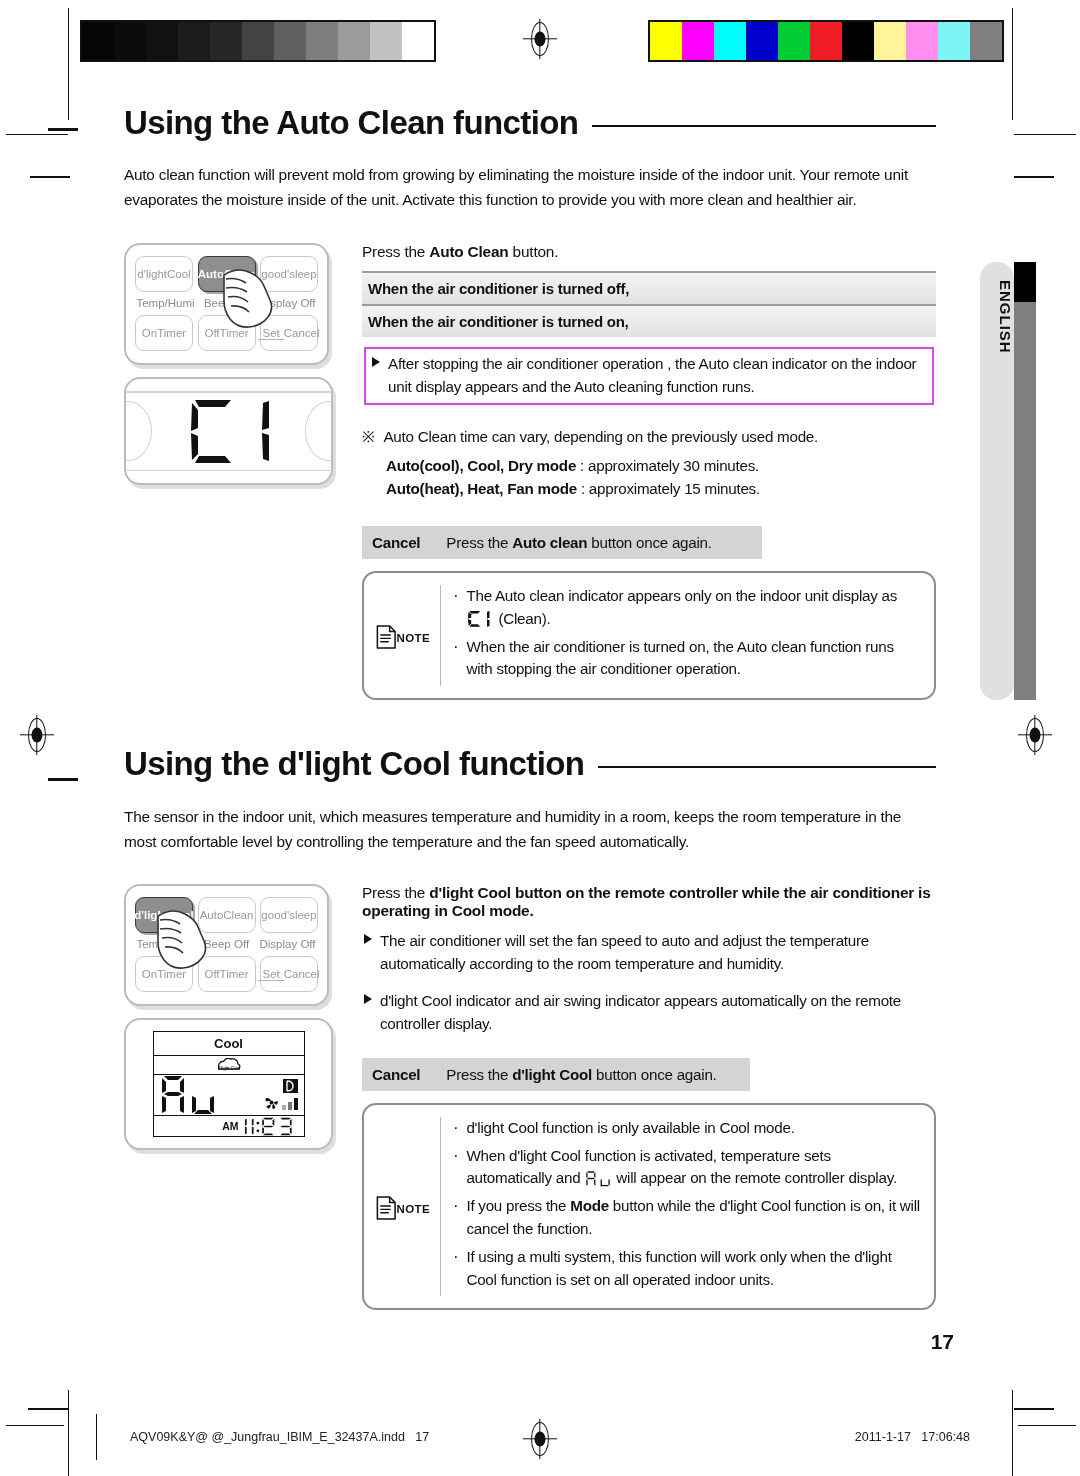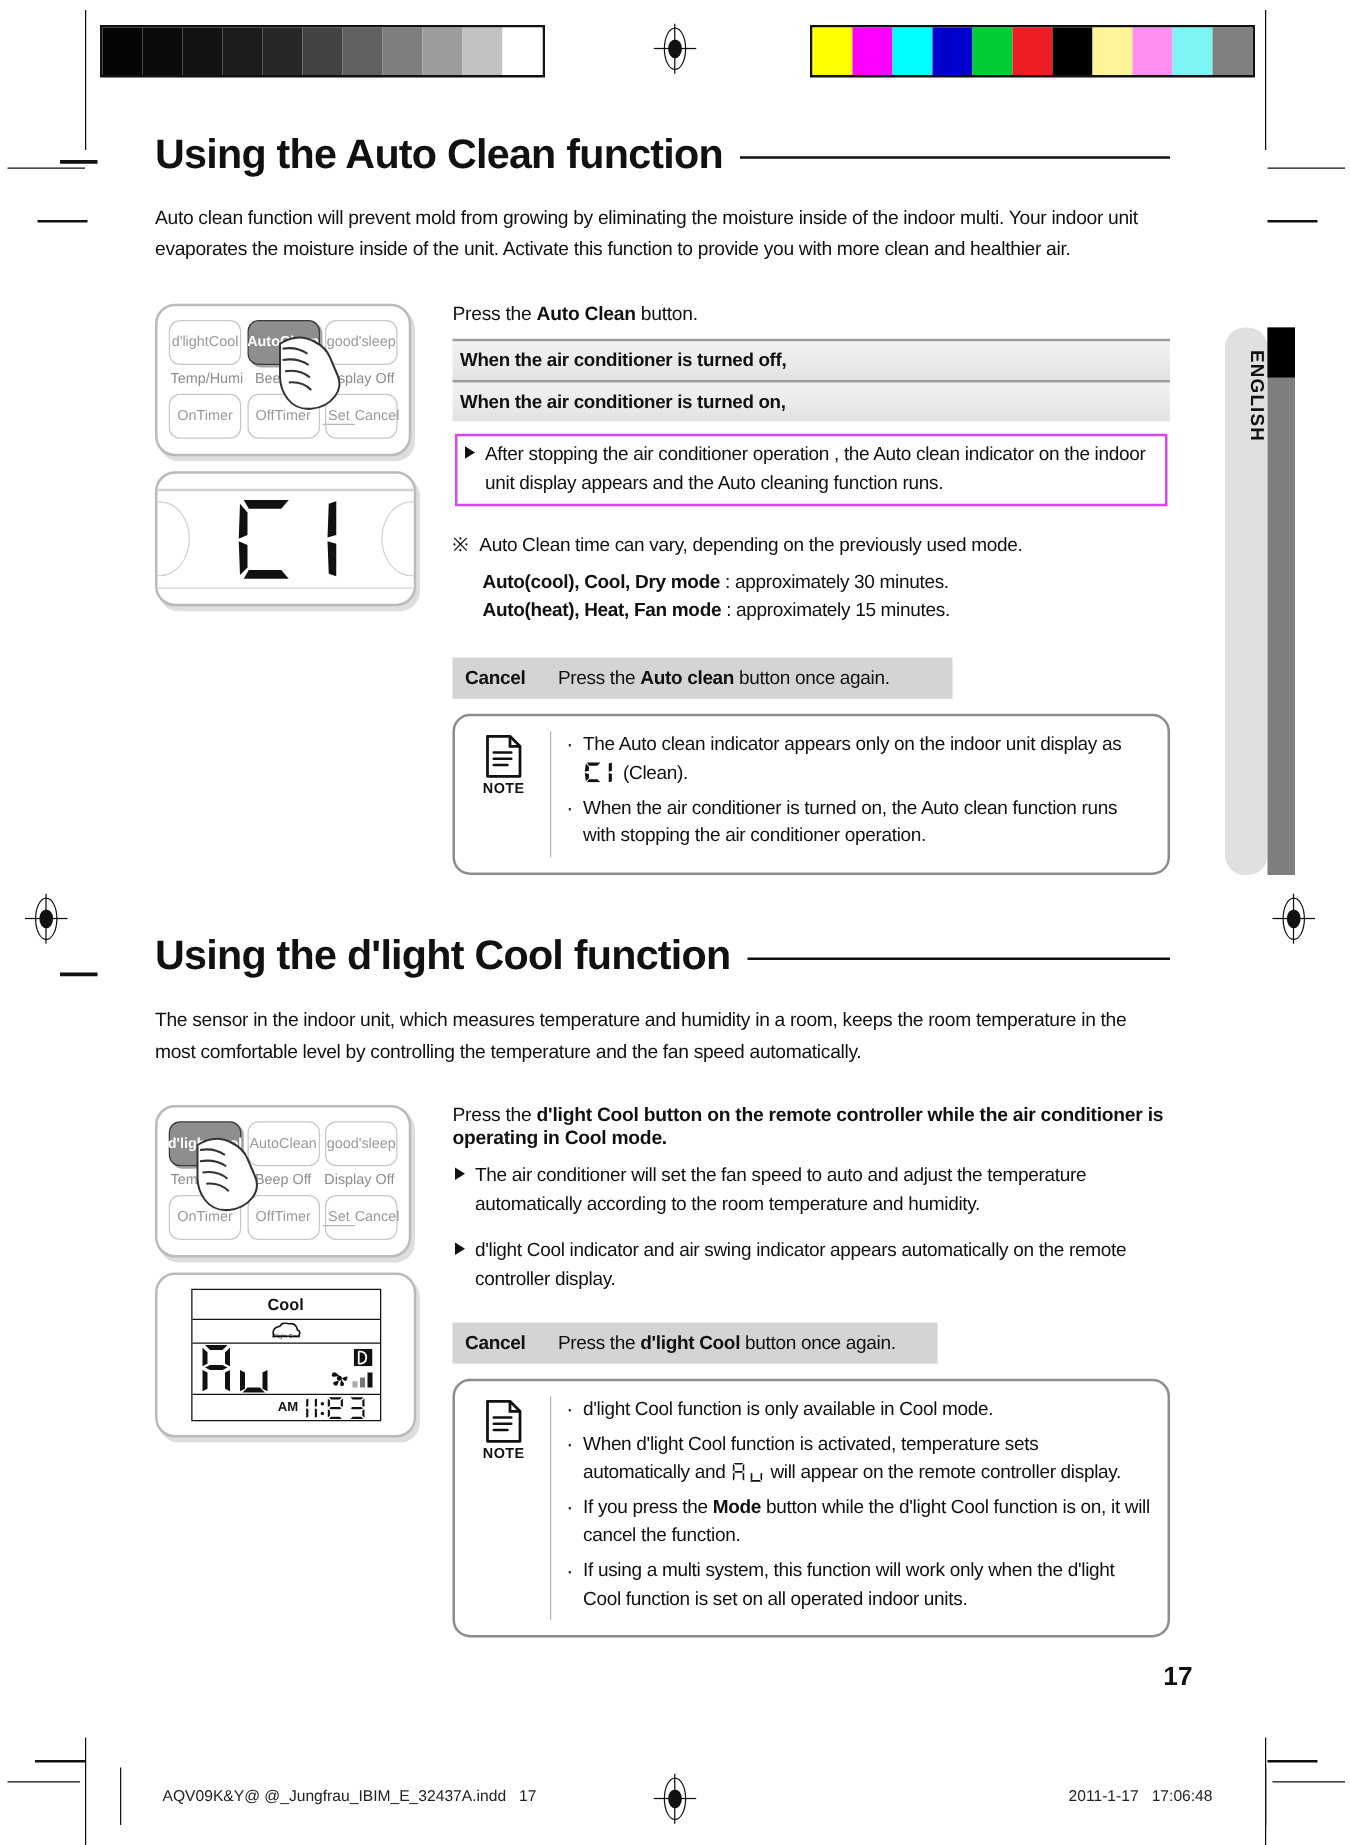--- a/index.html
+++ b/index.html
@@ -73,21 +73,21 @@
   .note-star{display:flex;gap:9px;font-size:15.2px;line-height:1.52;margin-top:20px;letter-spacing:-0.25px;}
   .note-star .mark{flex:none;}
   .mode-times{margin-top:6px;font-size:15.2px;line-height:1.52;letter-spacing:-0.25px;}
   .mode-times b{font-weight:bold;}
 
   .cancel-bar{margin-top:26px;background:linear-gradient(to right,#d4d4d4,#d4d4d4);display:flex;gap:26px;
       padding:8px 10px;font-size:15.2px;letter-spacing:-0.25px;width:400px;box-sizing:border-box;}
   .cancel-bar .lbl{font-weight:bold;}
 
   .notebox{margin-top:12px;border:2.2px solid #8d8d8d;border-radius:14px;padding:12px 14px 12px 12px;display:flex;gap:10px;}
-  .note-ic{flex:none;width:54px;display:flex;flex-direction:column;align-items:center;padding-top:2px;}
+  .note-ic{flex:none;width:54px;display:flex;flex-direction:row;align-items:center;padding-top:2px;}
   .note-ic .nlabel{font-size:11.5px;font-weight:bold;letter-spacing:0.4px;margin-top:2px;}
   .note-items{flex:1;border-left:1.6px solid #b7b7b7;padding-left:12px;}
   .nitem{display:flex;gap:8px;font-size:15.2px;line-height:1.5;margin-bottom:5px;letter-spacing:-0.25px;}
   .nitem .dot{flex:none;line-height:1.35;font-size:17px;}
   .nitem b{font-weight:bold;}
 
   
   .side-tab{position:absolute;right:44px;top:262px;width:56px;height:438px;}
   .side-tab .lt{position:absolute;left:0;top:0;width:34px;height:100%;background:#e0e0e0;
       border-top-left-radius:16px;border-top-right-radius:16px;border-bottom-left-radius:16px;border-bottom-right-radius:16px;}
@@ -180,21 +180,21 @@
 <div class="dash" style="left:28px;top:1408px;"></div>
 <div class="dash" style="left:1014px;top:1408px;"></div>
 
 <div class="page">
   <div class="content">
 
     <div class="title-row">
       <h1 class="sec-title">Using the Auto Clean function</h1>
       <div class="title-rule"></div>
     </div>
-    <div class="intro">Auto clean function will prevent mold from growing by eliminating the moisture inside of the indoor multi. Your indoor unit evaporates the moisture inside of the unit. Activate this function to provide you with more clean and healthier air.</div>
+    <div class="intro">Auto clean function will prevent mold from growing by eliminating the moisture inside of the indoor unit. Your remote unit evaporates the moisture inside of the unit. Activate this function to provide you with more clean and healthier air.</div>
 
     <div class="block">
       <div class="col-left">
 
         <div class="pad">
           <div class="pad-row">
             <div class="key">
               <span>d'light</span>
               <span>Cool</span>
             </div>

